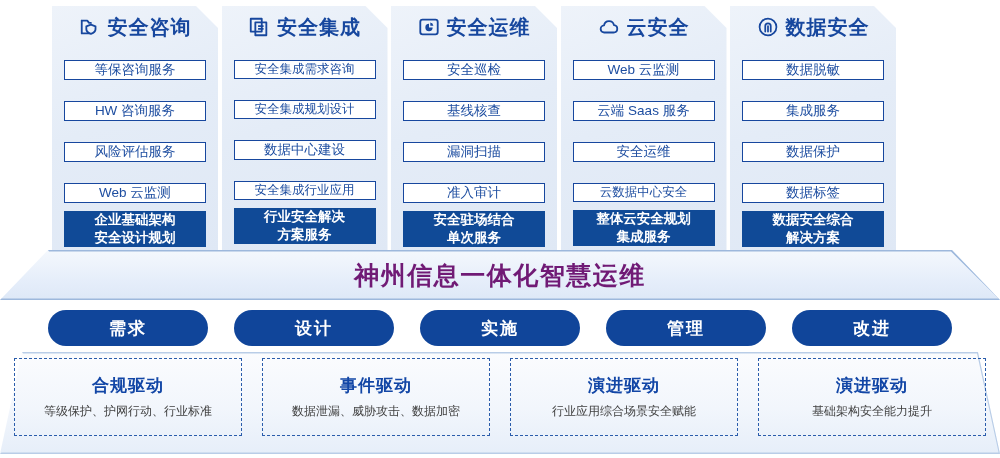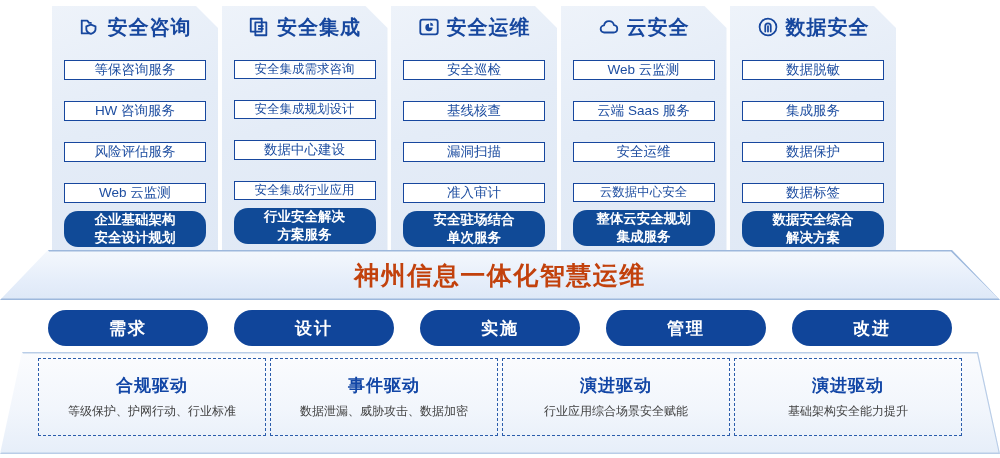--- a/index.html
+++ b/index.html
@@ -43,21 +43,21 @@
     height:26px;margin-bottom:5px;
     background:#ffffff;border:1.4px solid #17479e;
     display:flex;align-items:center;justify-content:center;
     color:#1d4da0;font-size:13.5px;white-space:nowrap;margin-top:16px;
   }
   .item.small{font-size:12.5px;}
   .summary{
     margin-top:3px;background:#104a97;color:#ffffff;
     height:42px;display:flex;flex-direction:column;
     align-items:center;justify-content:center;
-    font-size:13.5px;font-weight:bold;line-height:1.32;text-align:center;border-radius:14px;
+    font-size:13.5px;font-weight:bold;line-height:1.32;text-align:center;
   }
   .summary span{display:block;white-space:nowrap;}
 
   
   .banner{
     position:absolute;left:0;top:250px;width:1000px;height:50px;
   }
   .banner .shape{
     position:absolute;inset:0;
     background:linear-gradient(180deg,#f4f8fd 0%,#e6eefa 60%,#dde8f7 100%);
@@ -65,21 +65,21 @@
     clip-path:polygon(48px 0, 952px 0, 1000px 100%, 0 100%);
   }
   .banner .edge{
     position:absolute;inset:0;
     background:#9db8dc;
     -webkit-clip-path:polygon(48px 0, 952px 0, 1000px 100%, 0 100%, 1.6px calc(100% - 1.6px), 998.4px calc(100% - 1.6px), 951px 1.6px, 49px 1.6px);
     clip-path:polygon(48px 0, 952px 0, 1000px 100%, 0 100%, 1.6px calc(100% - 1.6px), 998.4px calc(100% - 1.6px), 951px 1.6px, 49px 1.6px);
   }
   .banner .txt{
     position:absolute;inset:0;display:flex;align-items:center;justify-content:center;
-    color:#c2410c;font-size:25px;font-weight:bold;letter-spacing:1.5px;
+    color:#701a75;font-size:25px;font-weight:bold;letter-spacing:1.5px;
   }
 
   
   .pills{
     position:absolute;left:0;top:310px;width:1000px;height:48px;
     display:flex;justify-content:space-between;padding:0 48px;box-sizing:border-box;
   }
   .pill{
     width:160px;height:36px;border-radius:18px;background:#10459a;
     color:#ffffff;font-size:17px;font-weight:bold;letter-spacing:2px;
@@ -96,21 +96,21 @@
     -webkit-clip-path:polygon(22px 0, 978px 0, 1000px 100%, 0 100%);
     clip-path:polygon(22px 0, 978px 0, 1000px 100%, 0 100%);
   }
   .bottom .edge{
     position:absolute;inset:0;background:#b9cde7;
     -webkit-clip-path:polygon(22px 0, 978px 0, 1000px 100%, 0 100%, 1.4px calc(100% - 1.4px), 998.6px calc(100% - 1.4px), 977px 1.4px, 23px 1.4px);
     clip-path:polygon(22px 0, 978px 0, 1000px 100%, 0 100%, 1.4px calc(100% - 1.4px), 998.6px calc(100% - 1.4px), 977px 1.4px, 23px 1.4px);
   }
   .drivers{
     position:absolute;left:0;top:6px;width:1000px;height:86px;
-    display:flex;justify-content:space-between;padding:0 38px;box-sizing:border-box;
+    display:flex;justify-content:space-between;padding:0 14px;box-sizing:border-box;
   }
   .driver{
     width:228px;height:78px;border:1.6px dashed #2a5cab;
     display:flex;flex-direction:column;align-items:center;justify-content:center;
     box-sizing:border-box;background:transparent;
   }
   .driver .dt{color:#1246a6;font-size:17px;font-weight:bold;letter-spacing:1px;margin-bottom:6px;}
   .driver .ds{color:#404040;font-size:12px;white-space:nowrap;}
 </style>
 </head>

